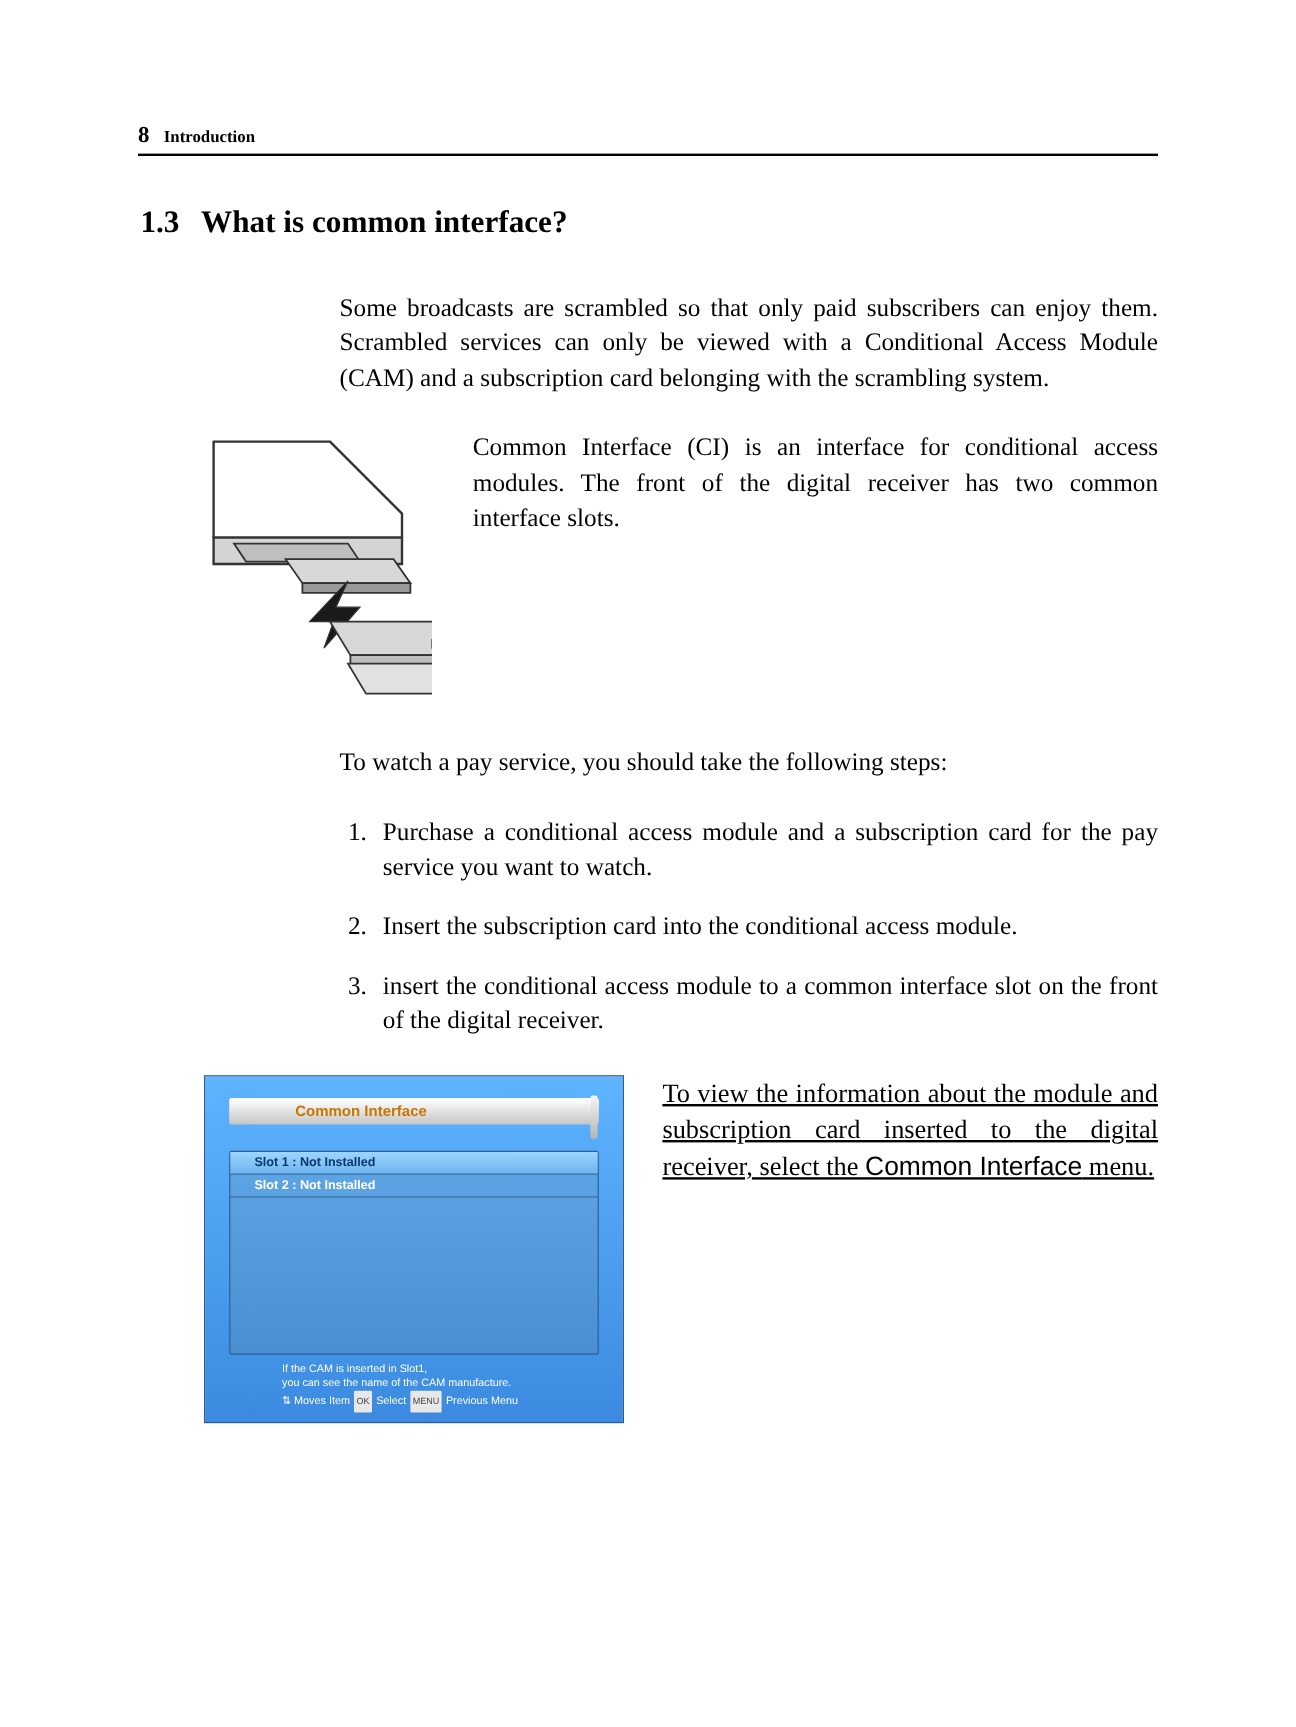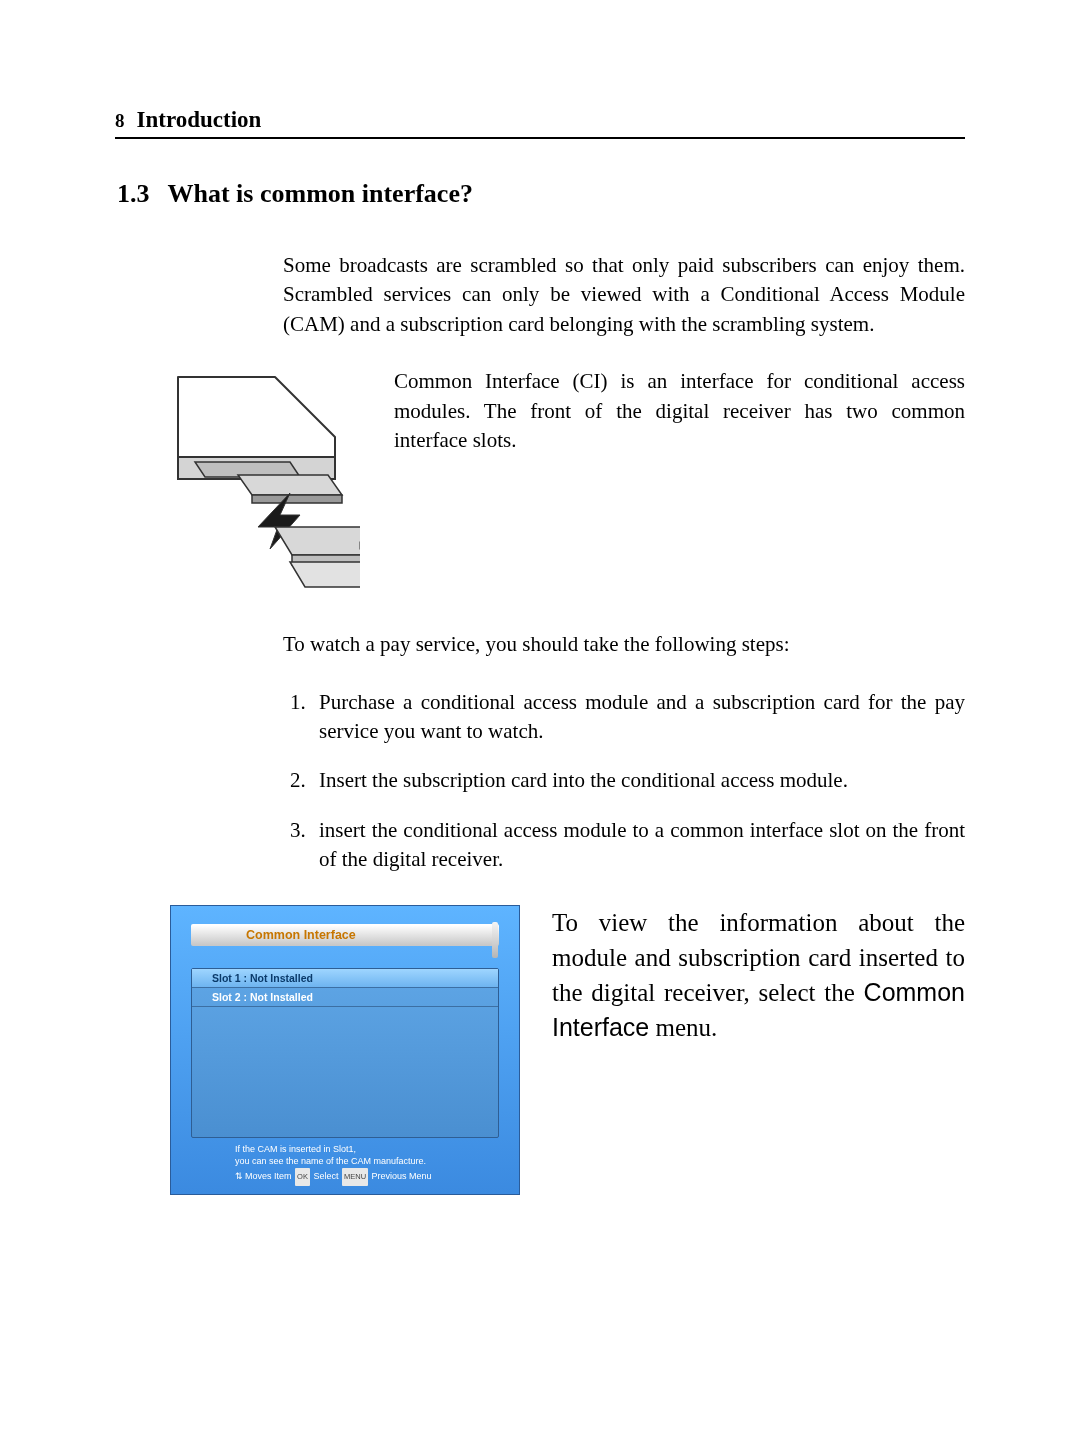--- a/index.html
+++ b/index.html
@@ -22,21 +22,21 @@
       border-bottom: 2px solid #000;
       padding-bottom: 4px;
       margin-bottom: 40px;
     }
     .page-num {
       font-weight: bold;
       font-size: 19px;
     }
     .chapter-name {
       font-weight: bold;
-      font-size: 23px;
+      font-size: 14px;
       margin-top: 19px;
     }
     .section-heading {
       font-weight: bold;
       font-size: 26px;
       margin-bottom: 42px;
       padding-left: 2px;
     }
     .sec-num {
       margin-right: 18px;
@@ -144,24 +144,25 @@
     .footer-btn {
       display: inline-block;
       background: #e8e8e8;
       color: #444;
       font-size: 7.5px;
       padding: 4px 2px;
       border-radius: 1px;
       margin: 0 1px;
     }
     .screenshot-text {
-      font-size: 25px;
+      font-size: 22px;
       line-height: 1.4;
       text-align: justify;
       flex: 1;
+      text-decoration: underline;
     }
     .sans-word {
       font-family: Arial, Helvetica, sans-serif;
     }
     .figure-svg polygon, .figure-svg rect {
       stroke: #333;
     }
     .scroll-nub {
       position: absolute;
       right: 21px;

